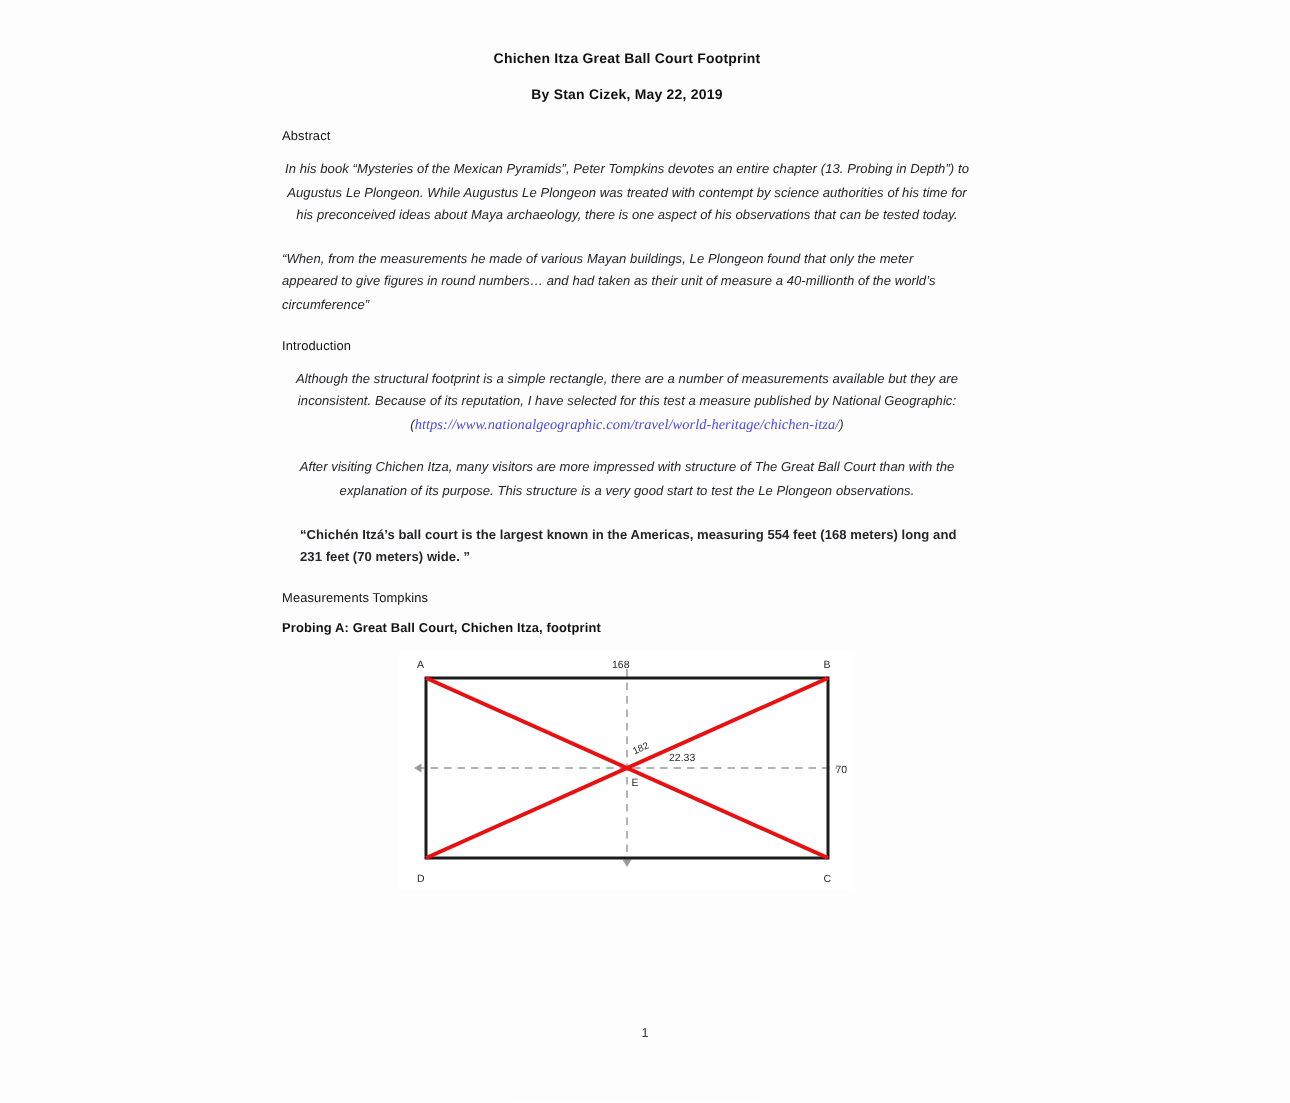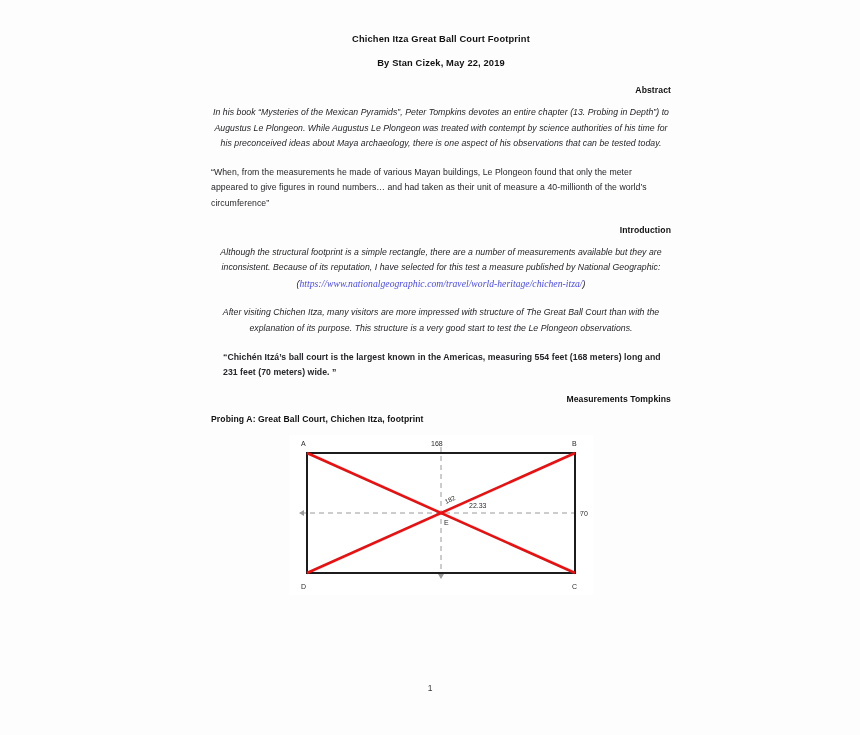--- a/index.html
+++ b/index.html
@@ -17,21 +17,21 @@
   }
   .page {
     position: absolute;
     left: 0; top: 0;
     width: 860px;
     height: 735px;
     background: #fdfdfd;
   }
   .content {
     position: absolute;
-    left: 211px;
+    left: 188px;
     top: 34px;
     width: 460px;
   }
   .doc-title {
     text-align: center;
     font-size: 9.3px;
     font-weight: bold;
     letter-spacing: 0.15px;
     margin: 0 0 14px 0;
     color: #111;
@@ -39,39 +39,39 @@
   .doc-byline {
     text-align: center;
     font-size: 9.3px;
     font-weight: bold;
     letter-spacing: 0.15px;
     margin: 0 0 17px 0;
     color: #111;
   }
   h2.section {
     font-size: 8.6px;
-    font-weight: bold;
+    font-weight: normal;
     margin: 0 0 10px 0;
     color: #111;
     letter-spacing: 0.1px;
-    text-align: right;
   }
   p.body {
     font-size: 8.7px;
     line-height: 15.6px;
     margin: 0 0 13px 0;
     color: #26262a;
     text-align: center;
     letter-spacing: 0.05px;
     font-style: italic;
   }
   p.quote {
     font-size: 8.7px;
     line-height: 15.6px;
     margin: 0 0 13px 0;
+    font-style: italic;
     color: #26262a;
     letter-spacing: 0.05px;
   }
   p.quote-bold {
     font-size: 8.7px;
     line-height: 15.6px;
     margin: 0 0 13px 12px;
     font-weight: bold;
     color: #26262a;
     letter-spacing: 0.05px;

